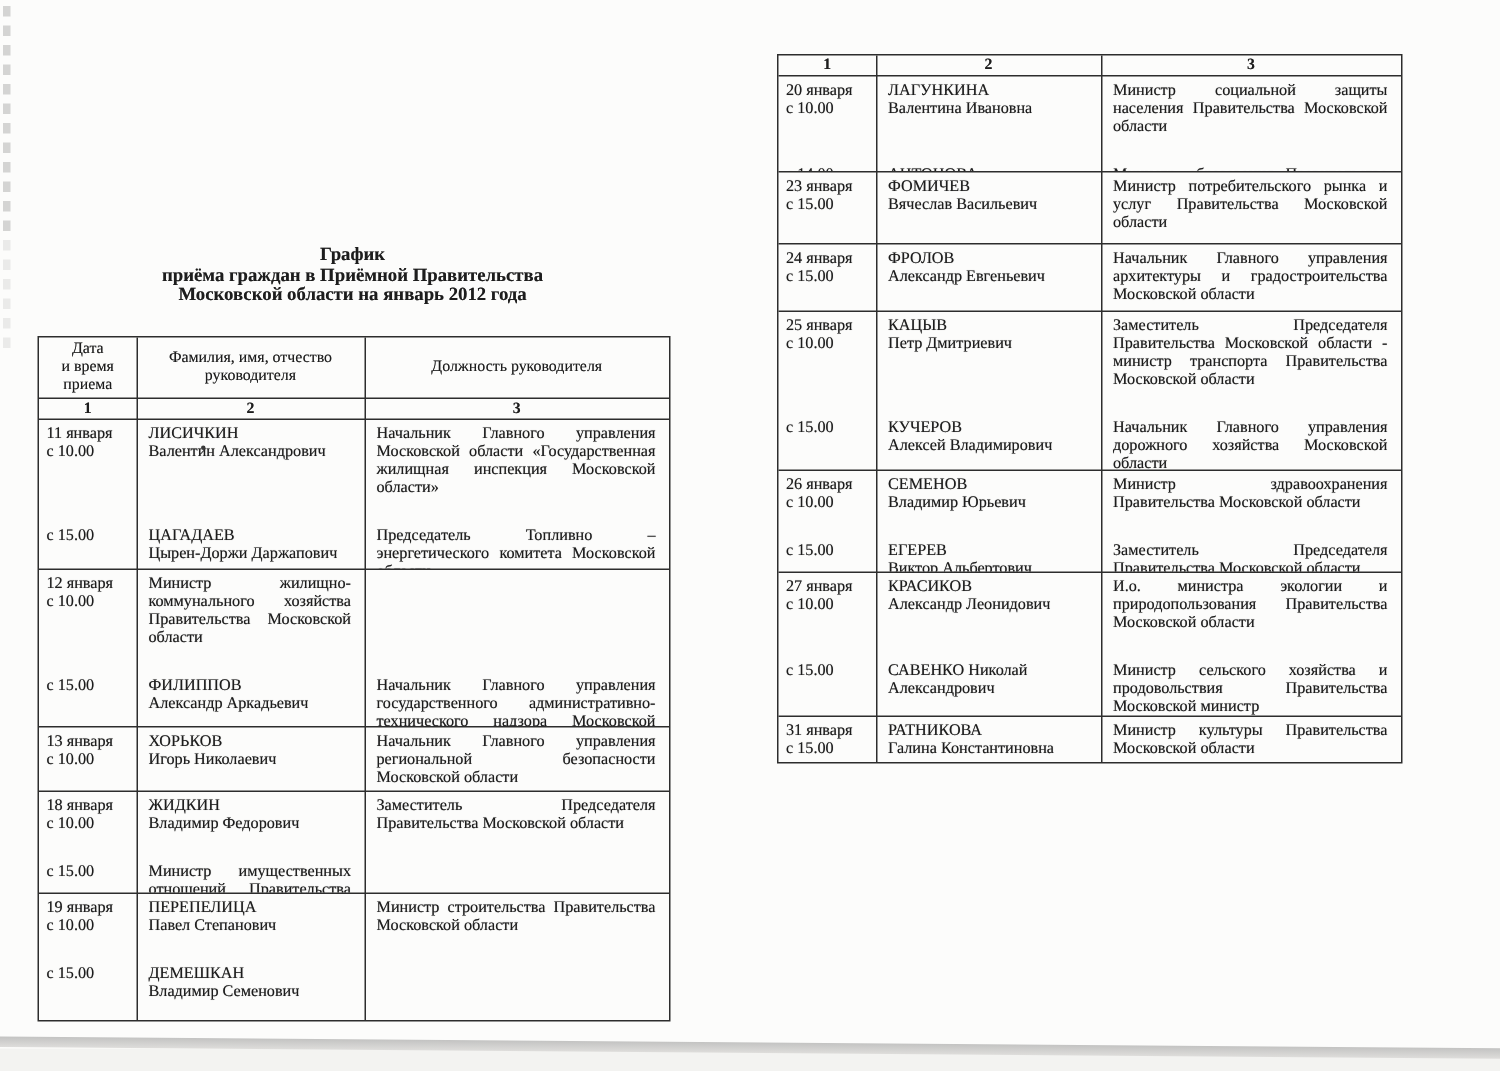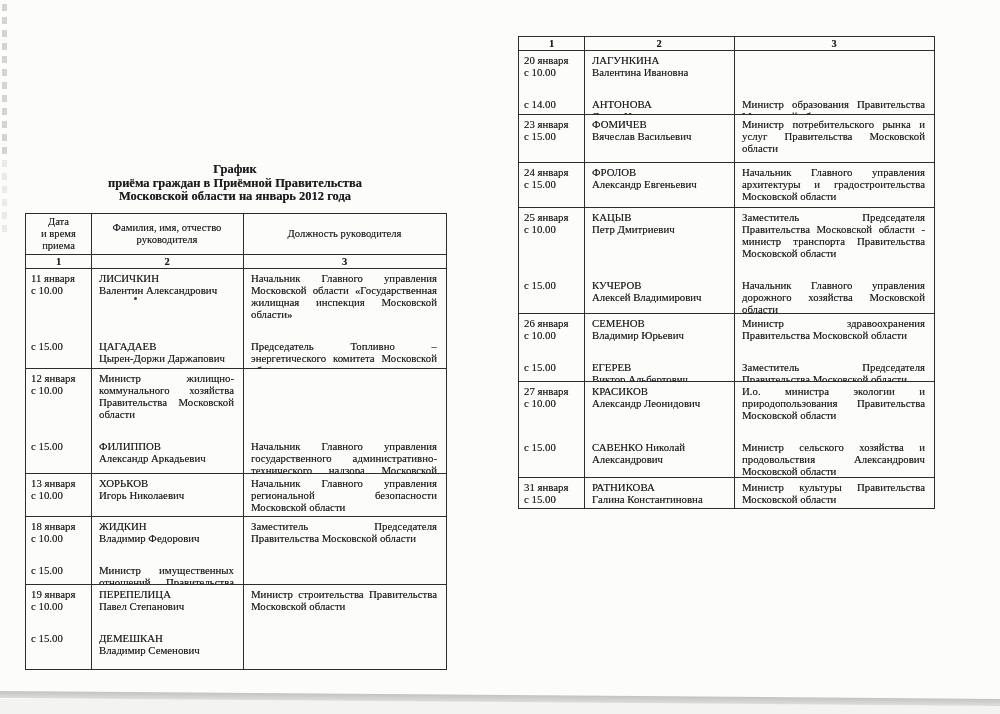--- a/index.html
+++ b/index.html
@@ -8,21 +8,21 @@
     background:#fcfcfb;
     font-family:"Liberation Serif","DejaVu Serif",serif;
     color:#1d1d1d;
   }
   .doc-title{
     position:absolute;left:25px;top:163px;width:420px;
     text-align:center;font-weight:bold;font-size:12.5px;line-height:13.5px;
     text-shadow:0 0 0.4px rgba(30,30,30,0.6);
   }
   .page-table{position:absolute;border:1px solid #2d2d2d;background:transparent;}
-  #left-table{left:25px;top:213px;width:420px;}
+  #left-table{left:25px;top:224px;width:420px;}
   #right-table{left:518px;top:36px;width:415px;}
   .vline{position:absolute;top:0;bottom:0;width:1px;background:#2d2d2d;z-index:2;}
   #left-table .v1{left:65px}  #left-table .v2{left:217px}
   #right-table .v1{left:65px} #right-table .v2{left:215px}
   .thead{display:grid;grid-template-columns:65px 152px 1fr;height:40px;border-bottom:1px solid #2d2d2d;}
   .hcell{
     display:flex;align-items:center;justify-content:center;text-align:center;
     font-size:10.6px;line-height:12px;white-space:pre-line;
     text-shadow:0 0 0.4px rgba(30,30,30,0.55);
   }
@@ -153,20 +153,21 @@
       <div>2</div>
       <div>3</div>
     </div>
     <div id="right-rows">
         <div class="trow" style="height: 64px;">
           <div class="entry">
             <div class="cell c1">20 января
 с 10.00</div>
             <div class="cell c2">ЛАГУНКИНА
 Валентина Ивановна</div>
+            <div class="cell c3">Министр социальной защиты населения Правительства Московской области</div>
           </div>
           <div class="entry">
             <div class="cell c1">с 14.00</div>
             <div class="cell c2">АНТОНОВА
 Лидия Николаевна</div>
             <div class="cell c3">Министр образования Правительства Московской области</div>
           </div>
         </div>
         <div class="trow" style="height: 48px;">
           <div class="entry">
@@ -221,21 +222,21 @@
             <div class="cell c1">27 января
 с 10.00</div>
             <div class="cell c2">КРАСИКОВ
 Александр Леонидович</div>
             <div class="cell c3">И.о. министра экологии и природопользования Правительства Московской области</div>
           </div>
           <div class="entry">
             <div class="cell c1">с 15.00</div>
             <div class="cell c2">САВЕНКО Николай
 Александрович</div>
-            <div class="cell c3">Министр сельского хозяйства и продовольствия Александрович Московской области</div>
+            <div class="cell c3">Министр сельского хозяйства и продовольствия Правительства Московской министр</div>
           </div>
         </div>
         <div class="trow" style="height: 30px;">
           <div class="entry">
             <div class="cell c1">31 января
 с 15.00</div>
             <div class="cell c2">РАТНИКОВА
 Галина Константиновна</div>
             <div class="cell c3">Министр культуры Правительства Московской области</div>
           </div>

